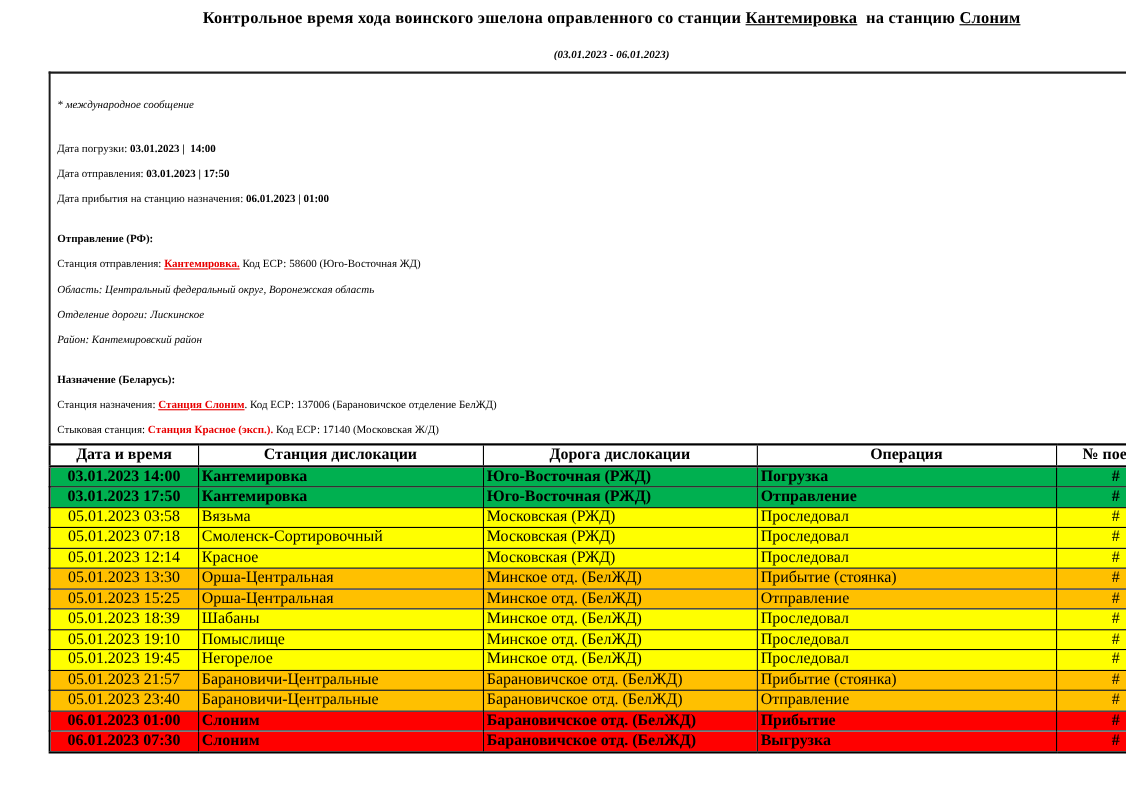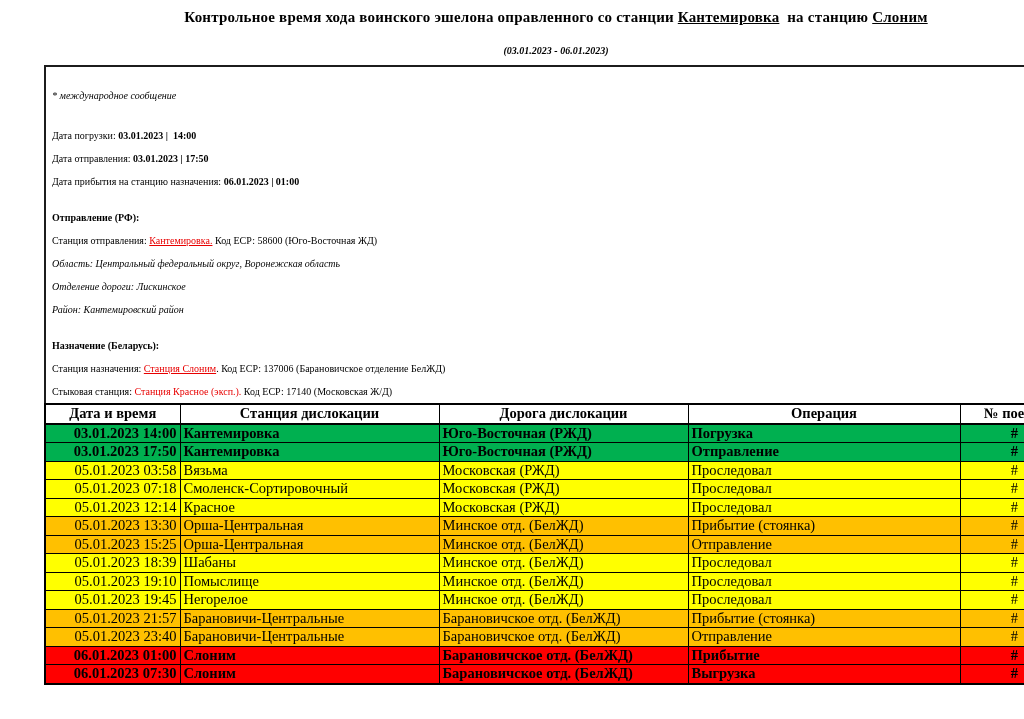--- a/index.html
+++ b/index.html
@@ -24,38 +24,38 @@
     border: 2px solid #1c1c1c; border-bottom: none;
     margin-top: 9px;
     padding: 17px 6px 0 6px;
     font-size: 10px;
   }
   .content-box p { margin: 0; line-height: 23px; white-space: pre-wrap; }
   .note { font-style: italic; margin-bottom: 17px !important; }
   .sec-head { font-weight: bold; margin-top: 13px !important; }
   .italic-line { font-style: italic; }
   .bold-val { font-weight: bold; }
-  .red-station { color: #e80000; font-weight: normal; }
+  .red-station { color: #e80000; font-weight: bold; }
   .red-u { text-decoration: underline; }
 
   table.schedule {
     width: 1024px; border-collapse: collapse; table-layout: fixed;
     font-size: 14.5px; border: 2px solid #000;
   }
   th, td {
     border: 1px solid #000;
     padding: 0 3px;
     height: 17.5px; line-height: 17.5px;
     overflow: hidden; white-space: nowrap;
   }
   th {
     border-top: 2px solid #000; border-bottom: 2px solid #000;
     font-weight: bold; text-align: center; height: 16px; background: #fff;
   }
-  td.c0 { text-align: right; }
+  td.c0 { text-align: center; }
   td.c1, td.c2, td.c3 { text-align: left; }
   td.c4 { text-align: center; }
   tr.row-green td, tr.row-red td { font-weight: bold; }
   tbody tr:last-child td { border-bottom: 2px solid #000; }
 </style>
 </head>
 <body>
 
 <div class="page">
 

